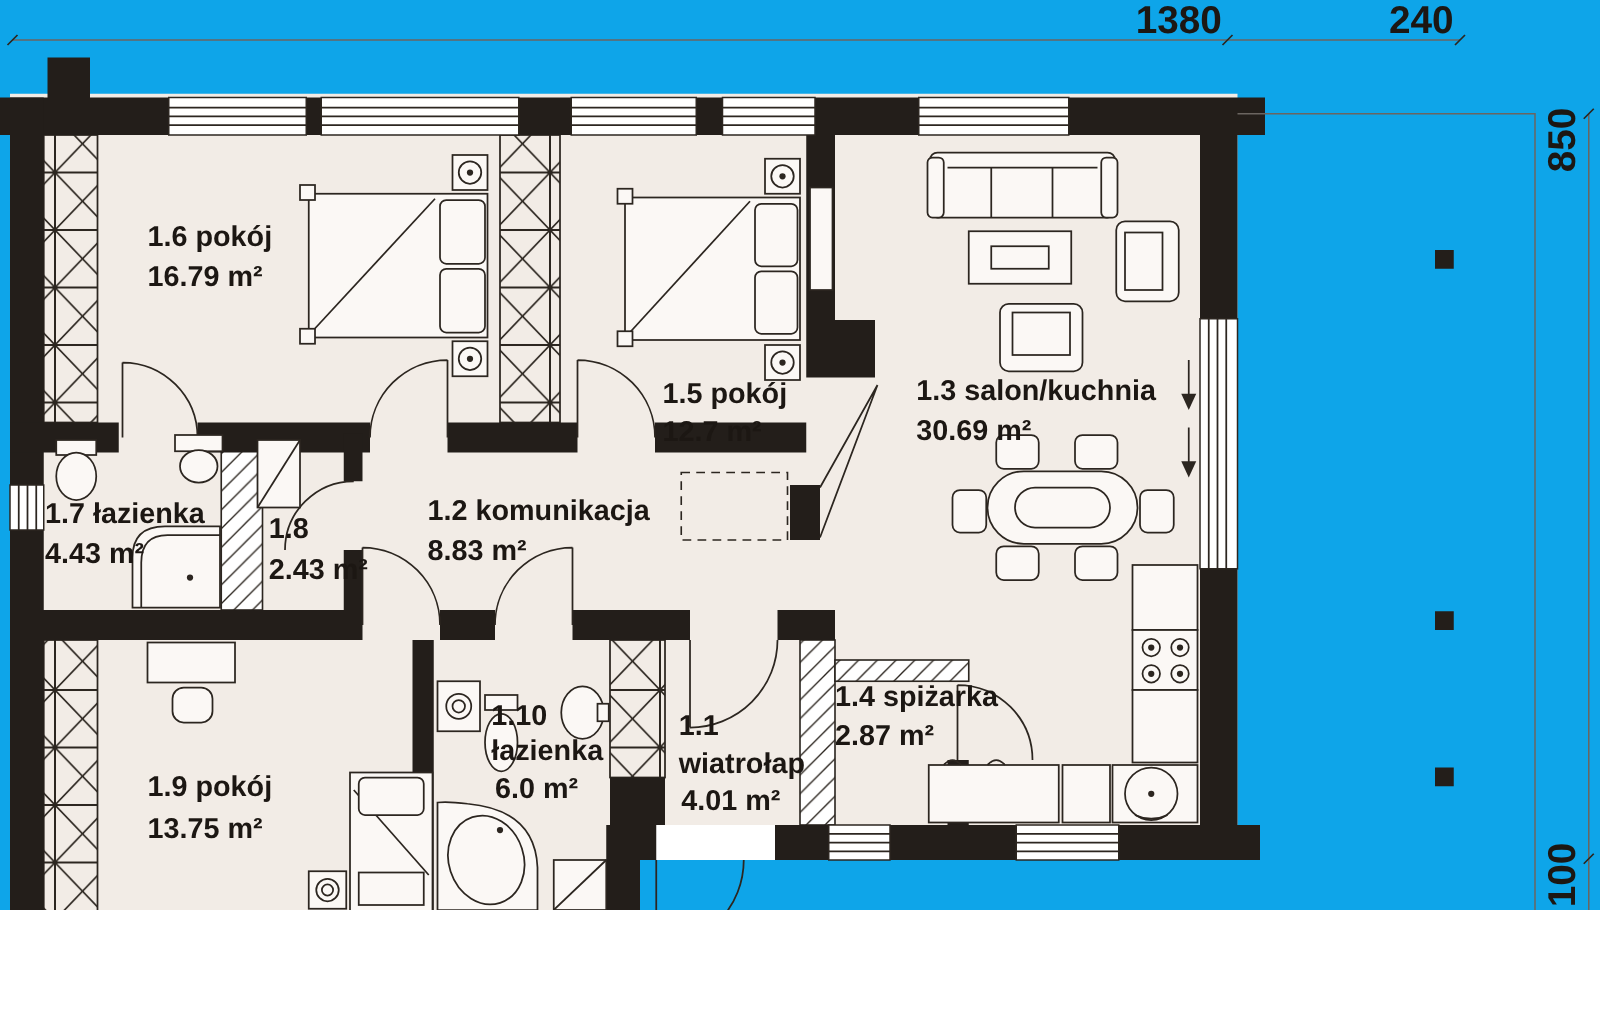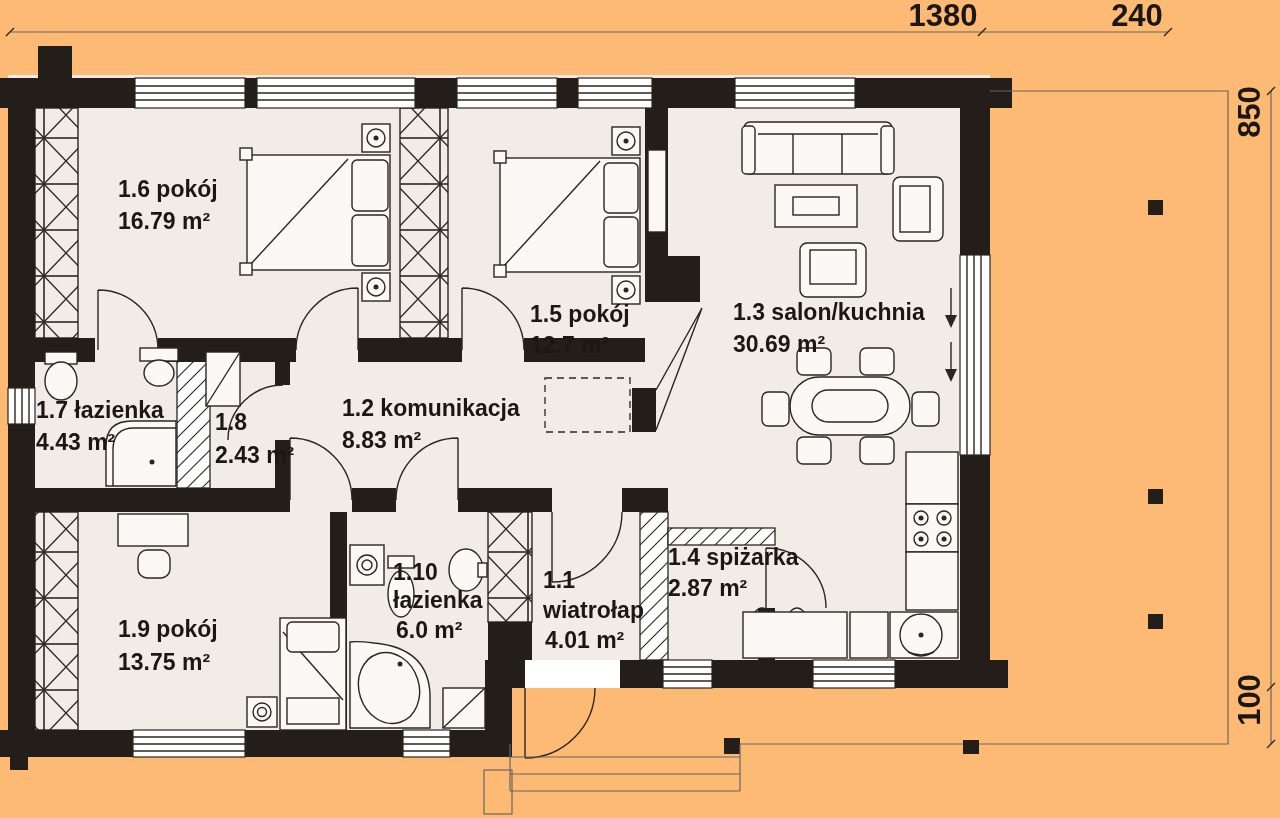--- a/index.html
+++ b/index.html
@@ -1,16 +1,16 @@
 <!DOCTYPE html>
 <html><head>
 <meta charset="utf-8">
 <style>
   html,body{margin:0;padding:0;background:#ffffff;}
-  .stage{width:1280px;height:818px;position:relative;background:#fdba74;overflow:hidden;}
+  .stage{width:1280px;height:728px;position:relative;background:#0ea5e9;overflow:hidden;}
   svg{display:block;}
   text{font-family:"Liberation Sans", sans-serif; fill:#1c1713; font-weight:bold;}
   .rl{font-size:23px;}
   .ra{font-size:23px;}
   .dim{font-size:31px;}
   .wall{fill:#231e1a;}
   .ln{stroke:#2c2620;stroke-width:1.4;fill:none;}
   .fln{stroke:#2c2620;stroke-width:1.4;fill:#fbf8f5;}
   .wln{stroke:#2c2620;stroke-width:1.2;fill:#ffffff;}
   .thin{stroke:#6b6560;stroke-width:1.2;fill:none;}

